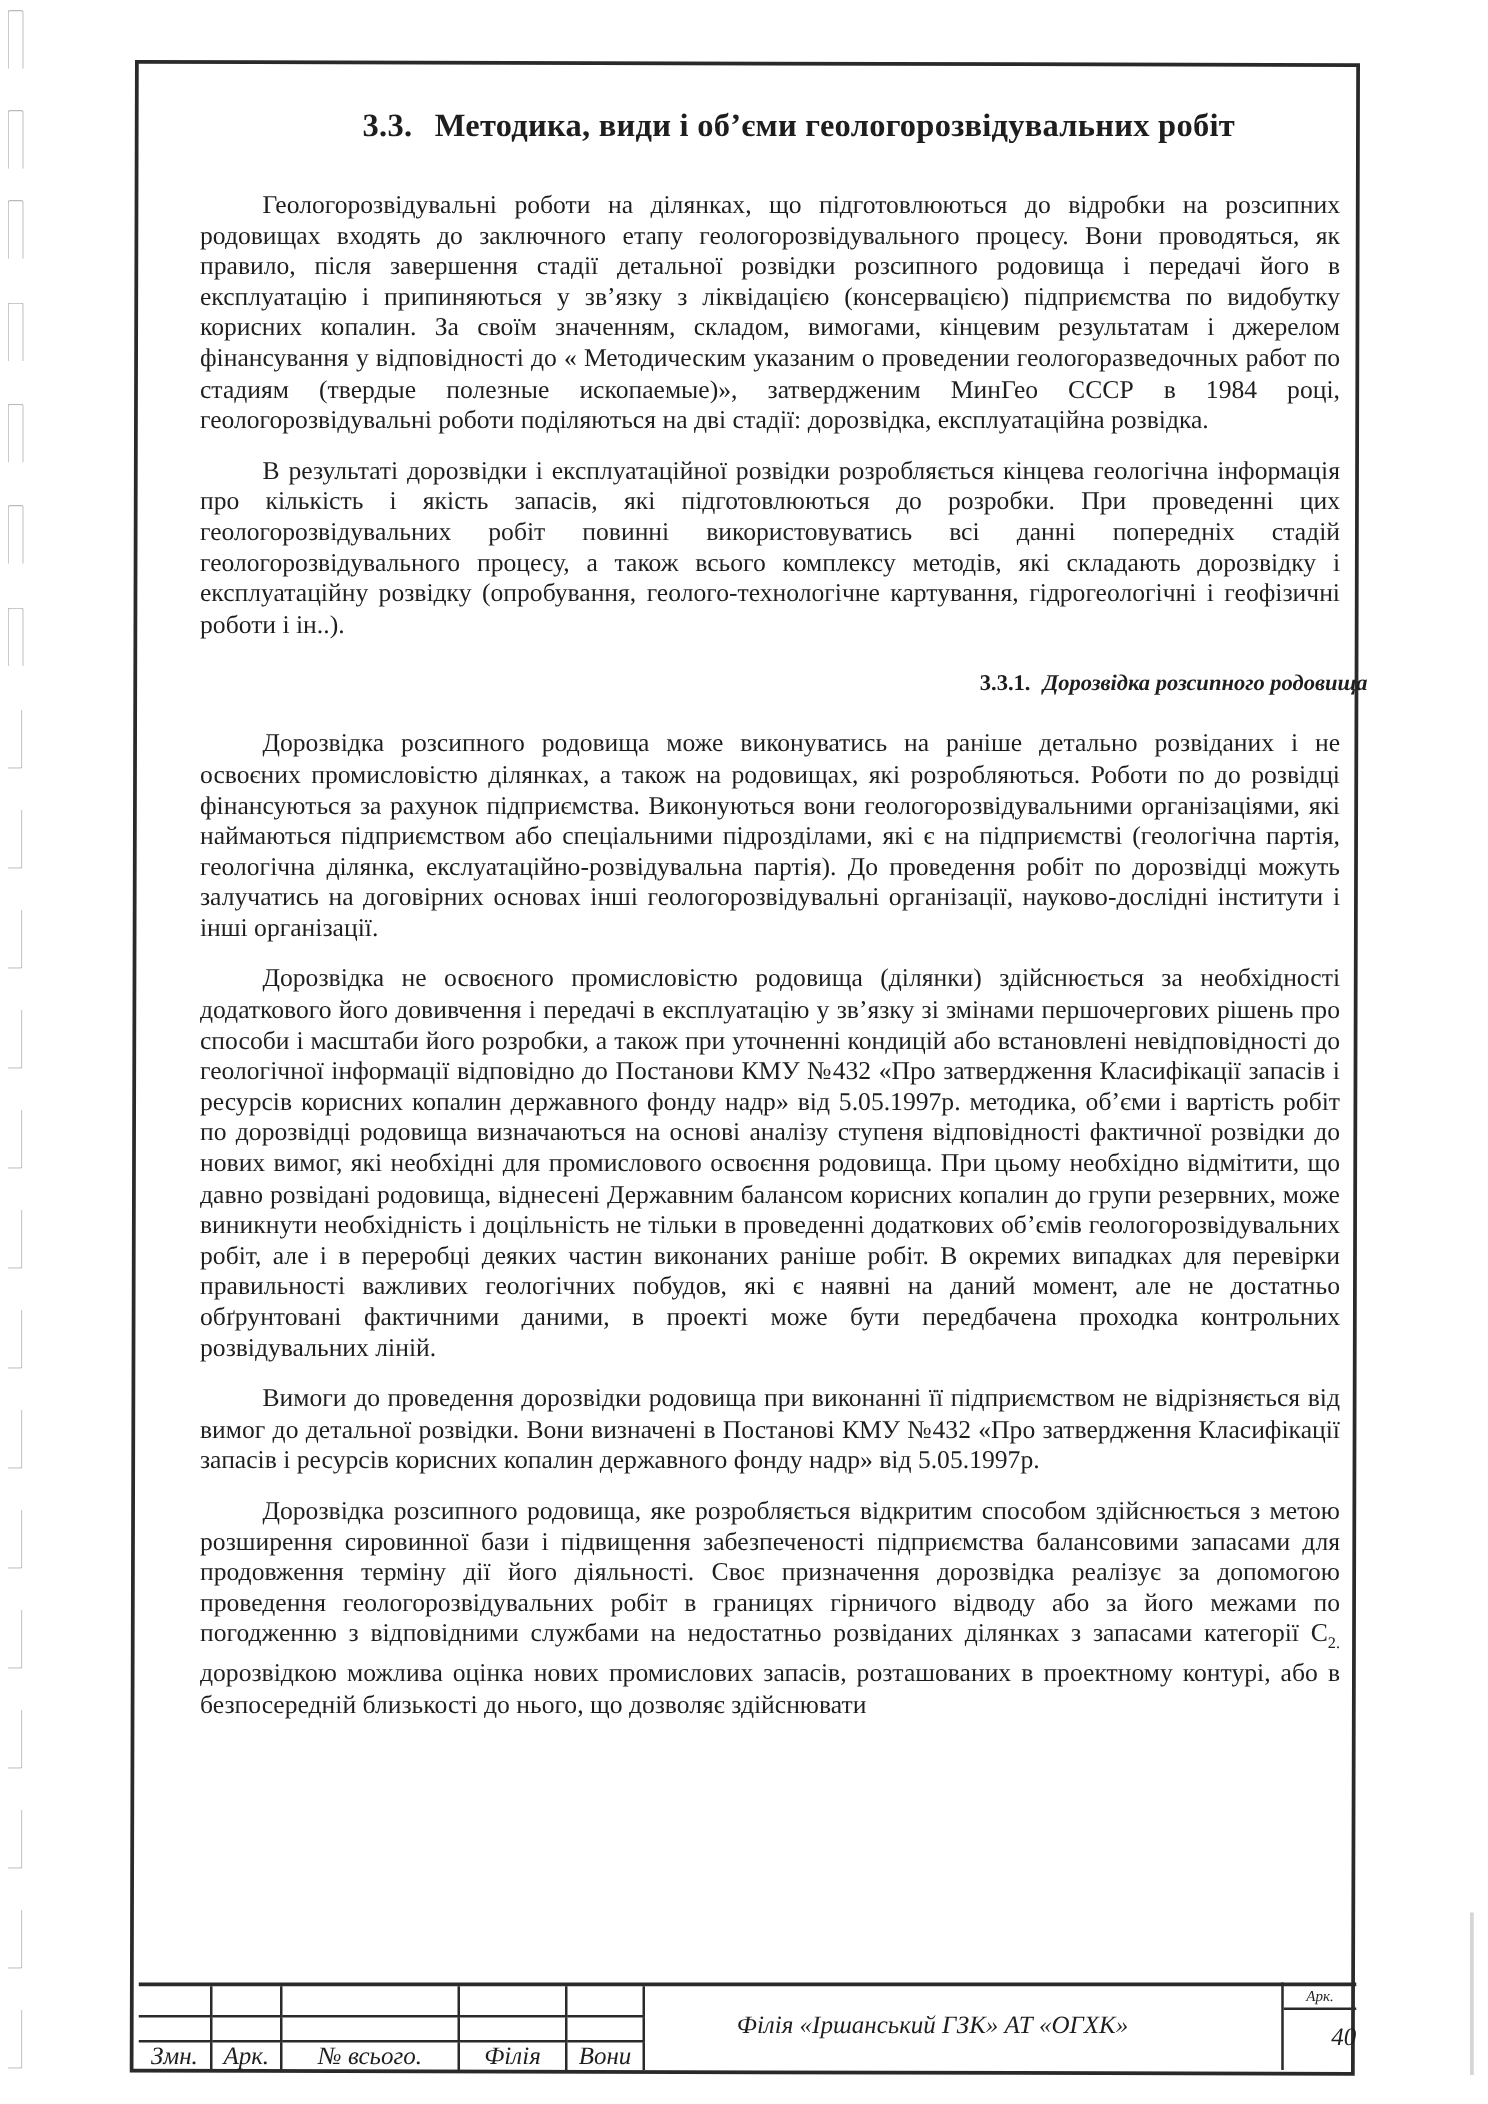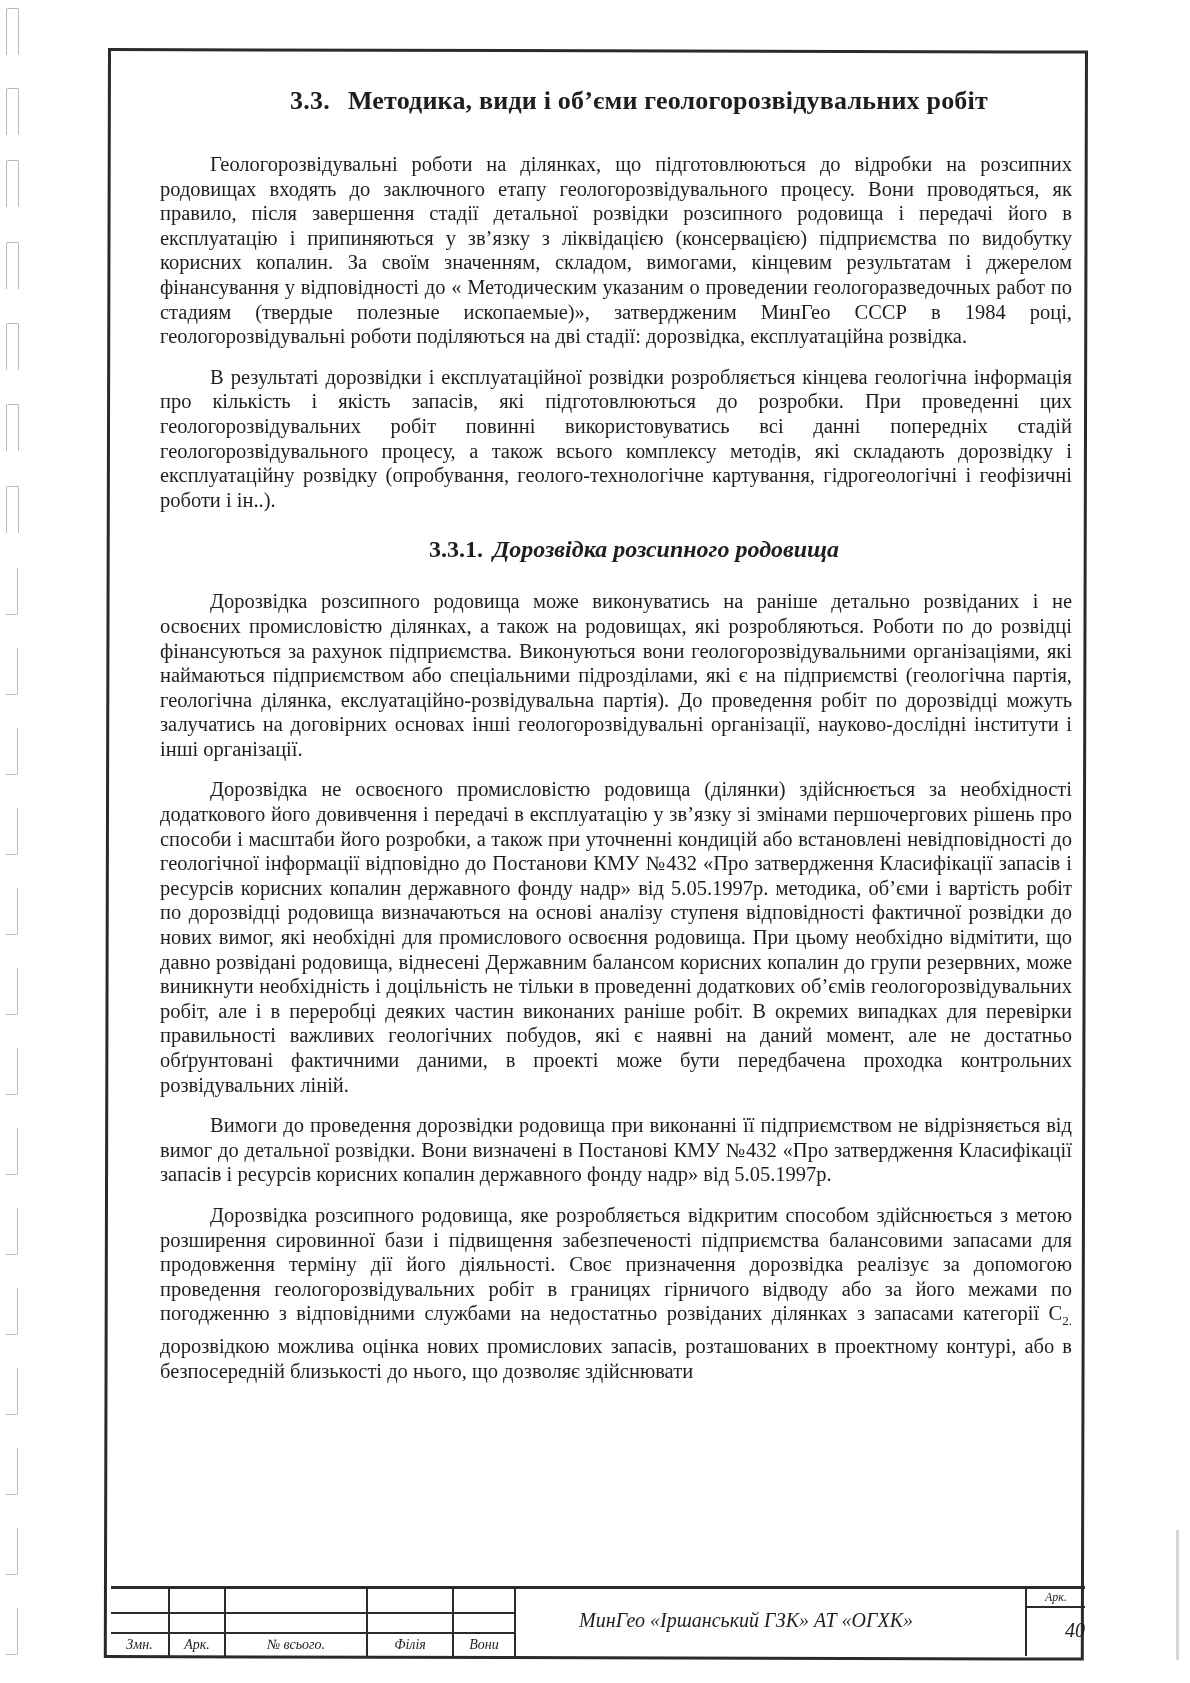--- a/index.html
+++ b/index.html
@@ -69,22 +69,22 @@
       margin: 16px;
       font-size: 20.5px;
       line-height: 24.6px;
       text-align: justify;
       text-indent: 50px;
       padding-right: 6px;
     }
     .p1 { margin-top: 36px !important; }
     h2.subsection-title {
       margin: 24px 0 26px 0;
-      text-align: center;
-      font-size: 24px;
+      text-align: right;
+      font-size: 18px;
       font-weight: bold;
       padding-left: 30px;
     }
     h2 .num { margin-right: 10px; }
     h2 .title { font-style: italic; }
     sub.c2 { font-size: 13px; }
 
     
     .stamp {
       position: absolute;
@@ -102,21 +102,21 @@
       height: 67px;
       display: grid;
       grid-template-columns: 59px 56px 142px 86px 62px;
       grid-template-rows: 25px 20px 22px;
     }
     .stamp-grid .cell {
       border-right: 2px solid #2a2a2a;
       border-bottom: 2px solid #2a2a2a;
       box-sizing: border-box;
       font-style: italic;
-      font-size: 14px;
+      font-size: 20px;
       display: flex;
       align-items: center;
       justify-content: center;
       white-space: nowrap;
     }
     .stamp-grid .cell.label { border-bottom: none; }
     .stamp-title {
       position: absolute;
       left: 405px;
       top: 20px;
@@ -217,18 +217,18 @@
     <div class="cell"></div>
     <div class="cell"></div>
     <div class="cell"></div>
     <div class="cell"></div>
     <div class="cell label">Змн.</div>
     <div class="cell label">Арк.</div>
     <div class="cell label">№ всього.</div>
     <div class="cell label">Філія</div>
     <div class="cell label">Вони</div>
   </div>
-  <div class="stamp-title">МинГео «Іршанський ГЗК» АТ «ОГХК»</div>
+  <div class="stamp-title">Філія «Іршанський ГЗК» АТ «ОГХК»</div>
   <div class="sheet-box">
     <div class="sheet-label">Арк.</div>
     <div class="sheet-number">40</div>
   </div>
 </div>
 
 </body></html>

